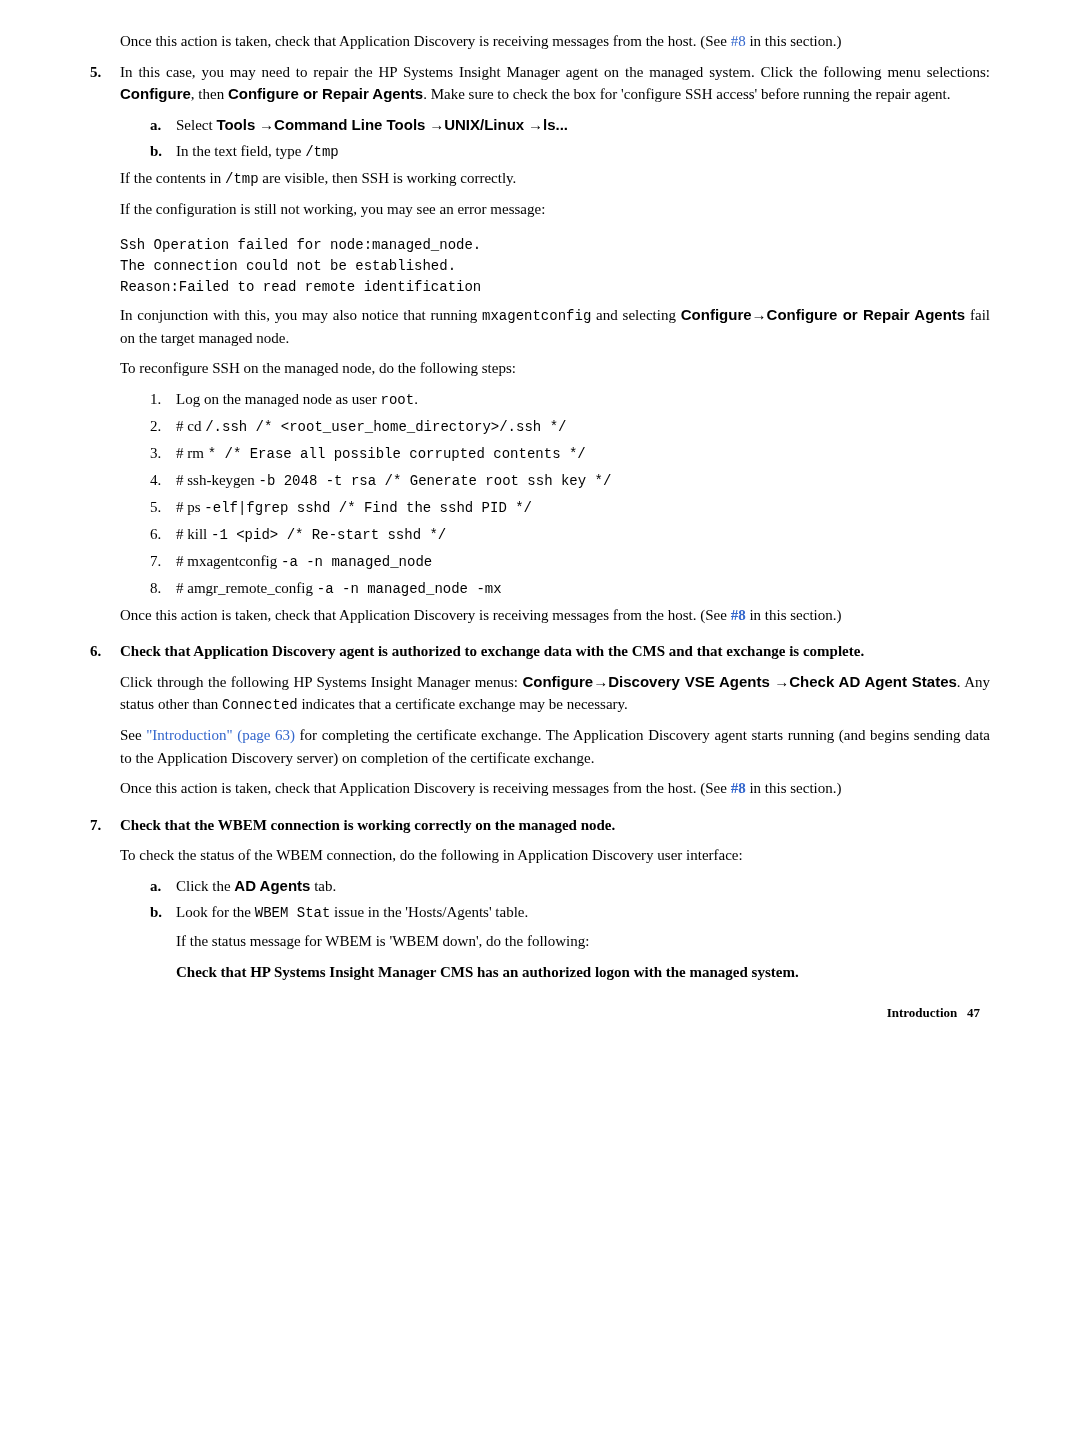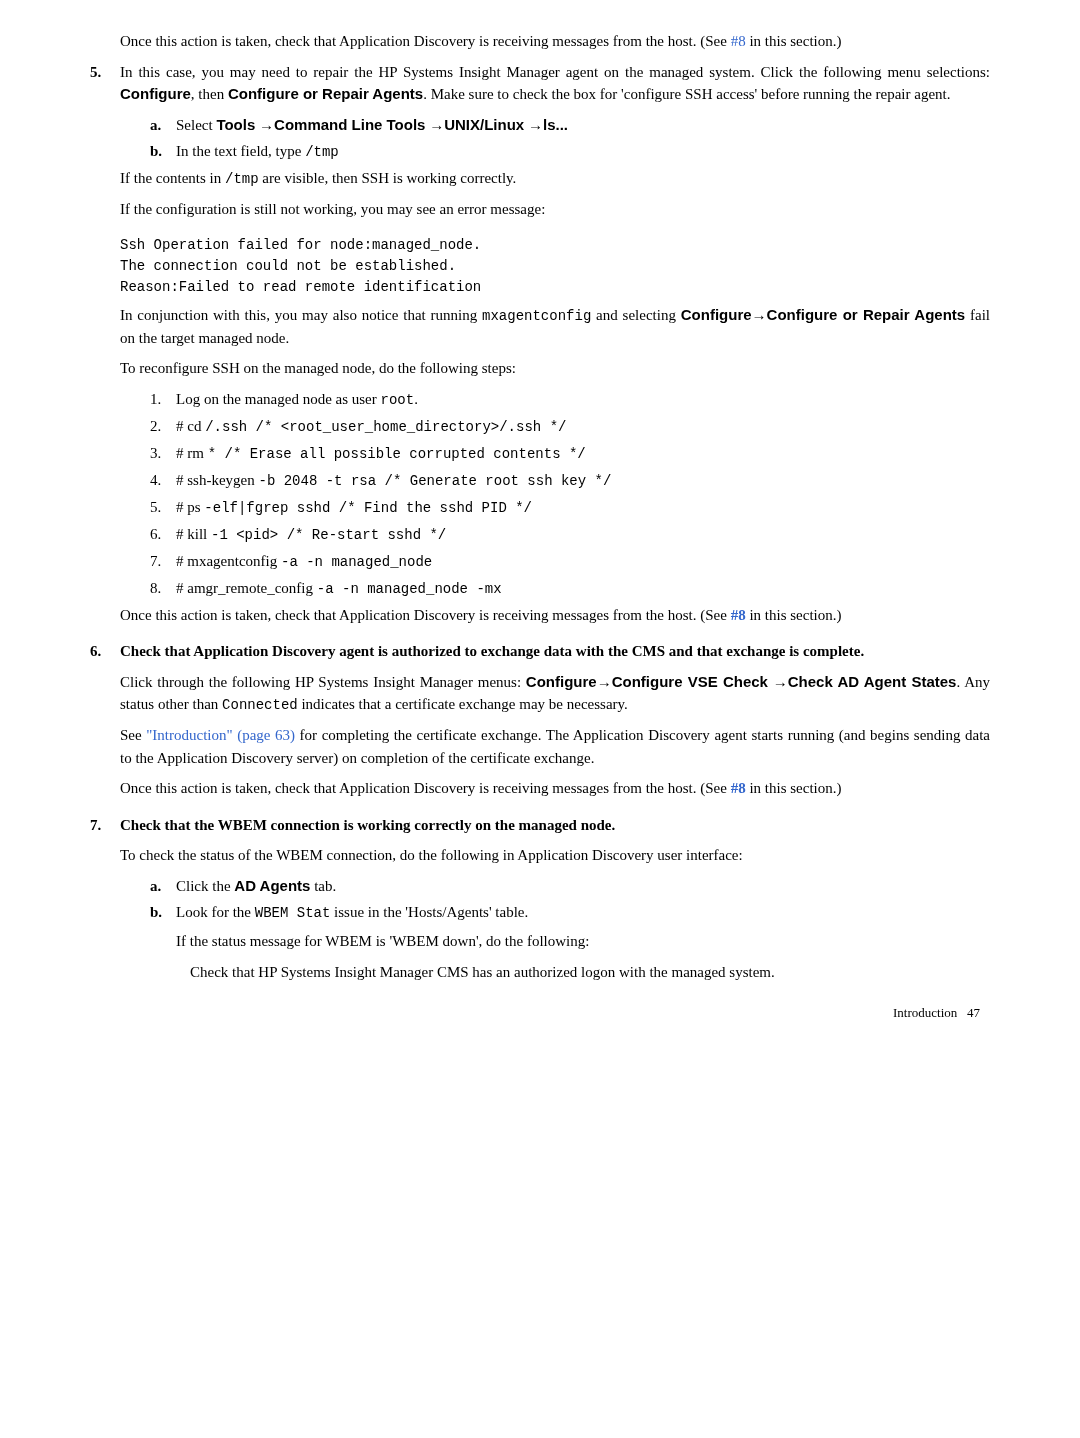--- a/index.html
+++ b/index.html
@@ -61,20 +61,21 @@
     }
     .link {
       color: #3366cc;
     }
     .footer {
       position: relative;
       margin-top: 20px;
       text-align: right;
       font-size: 13px;
       padding-right: 10px;
+      font-weight: bold;
     }
     .section-wrap {
       margin-bottom: 10px;
     }
     .top-section {
       margin-left: 30px;
     }
   </style>
 </head>
 <body>
@@ -142,21 +143,21 @@
       <span>Once this action is taken, check that Application Discovery is receiving messages from the host. (See </span><span class="link"><b>#8</b></span><span> in this section.)</span>
     </p>
   </div>
 </div>
 
 <div class="section-wrap">
   <span class="item-num">6.</span>
   <p class="item-title">Check that Application Discovery agent is authorized to exchange data with the CMS and that exchange is complete.</p>
   <div class="item-body">
     <p class="para">
-      <span>Click through the following HP Systems Insight Manager menus: </span><span class="bold-sans">Configure</span><span>→</span><span class="bold-sans">Configure VSE Check</span><span> →</span><span class="bold-sans">Check AD Agent States</span><span>. Any status other than </span><span class="mono">Connected</span><span> indicates that a certificate exchange may be necessary.</span>
+      <span>Click through the following HP Systems Insight Manager menus: </span><span class="bold-sans">Configure</span><span>→</span><span class="bold-sans">Discovery VSE Agents</span><span> →</span><span class="bold-sans">Check AD Agent States</span><span>. Any status other than </span><span class="mono">Connected</span><span> indicates that a certificate exchange may be necessary.</span>
     </p>
     <p class="para">
       <span>See </span><span class="link">"Introduction" (page 63)</span><span> for completing the certificate exchange. The Application Discovery agent starts running (and begins sending data to the Application Discovery server) on completion of the certificate exchange.</span>
     </p>
     <p class="para">
       <span>Once this action is taken, check that Application Discovery is receiving messages from the host. (See </span><span class="link"><b>#8</b></span><span> in this section.)</span>
     </p>
   </div>
 </div>
 
@@ -165,21 +166,21 @@
   <p class="item-title">Check that the WBEM connection is working correctly on the managed node.</p>
   <div class="item-body">
     <p class="para">To check the status of the WBEM connection, do the following in Application Discovery user interface:</p>
     <div class="sub-list">
       <div class="sub-item">
         <span class="sub-letter">a.</span><span>Click the </span><span class="bold-sans">AD Agents</span><span> tab.</span>
       </div>
       <div class="sub-item">
         <span class="sub-letter">b.</span><span>Look for the </span><span class="mono">WBEM Stat</span><span> issue in the 'Hosts/Agents' table.</span>
         <p class="para" style="margin-left:26px; margin-top:6px;">If the status message for WBEM is 'WBEM down', do the following:</p>
-        <p class="para" style="margin-left:40px; font-weight:normal;">Check that HP Systems Insight Manager CMS has an authorized logon with the managed system.</p>
+        <p class="para" style="margin-left:26px; font-weight:bold;">Check that HP Systems Insight Manager CMS has an authorized logon with the managed system.</p>
       </div>
     </div>
   </div>
 </div>
 
 <div class="footer">
   <span>Introduction</span>&nbsp;&nbsp;&nbsp;<span>47</span>
 </div>
 
 </body></html>

